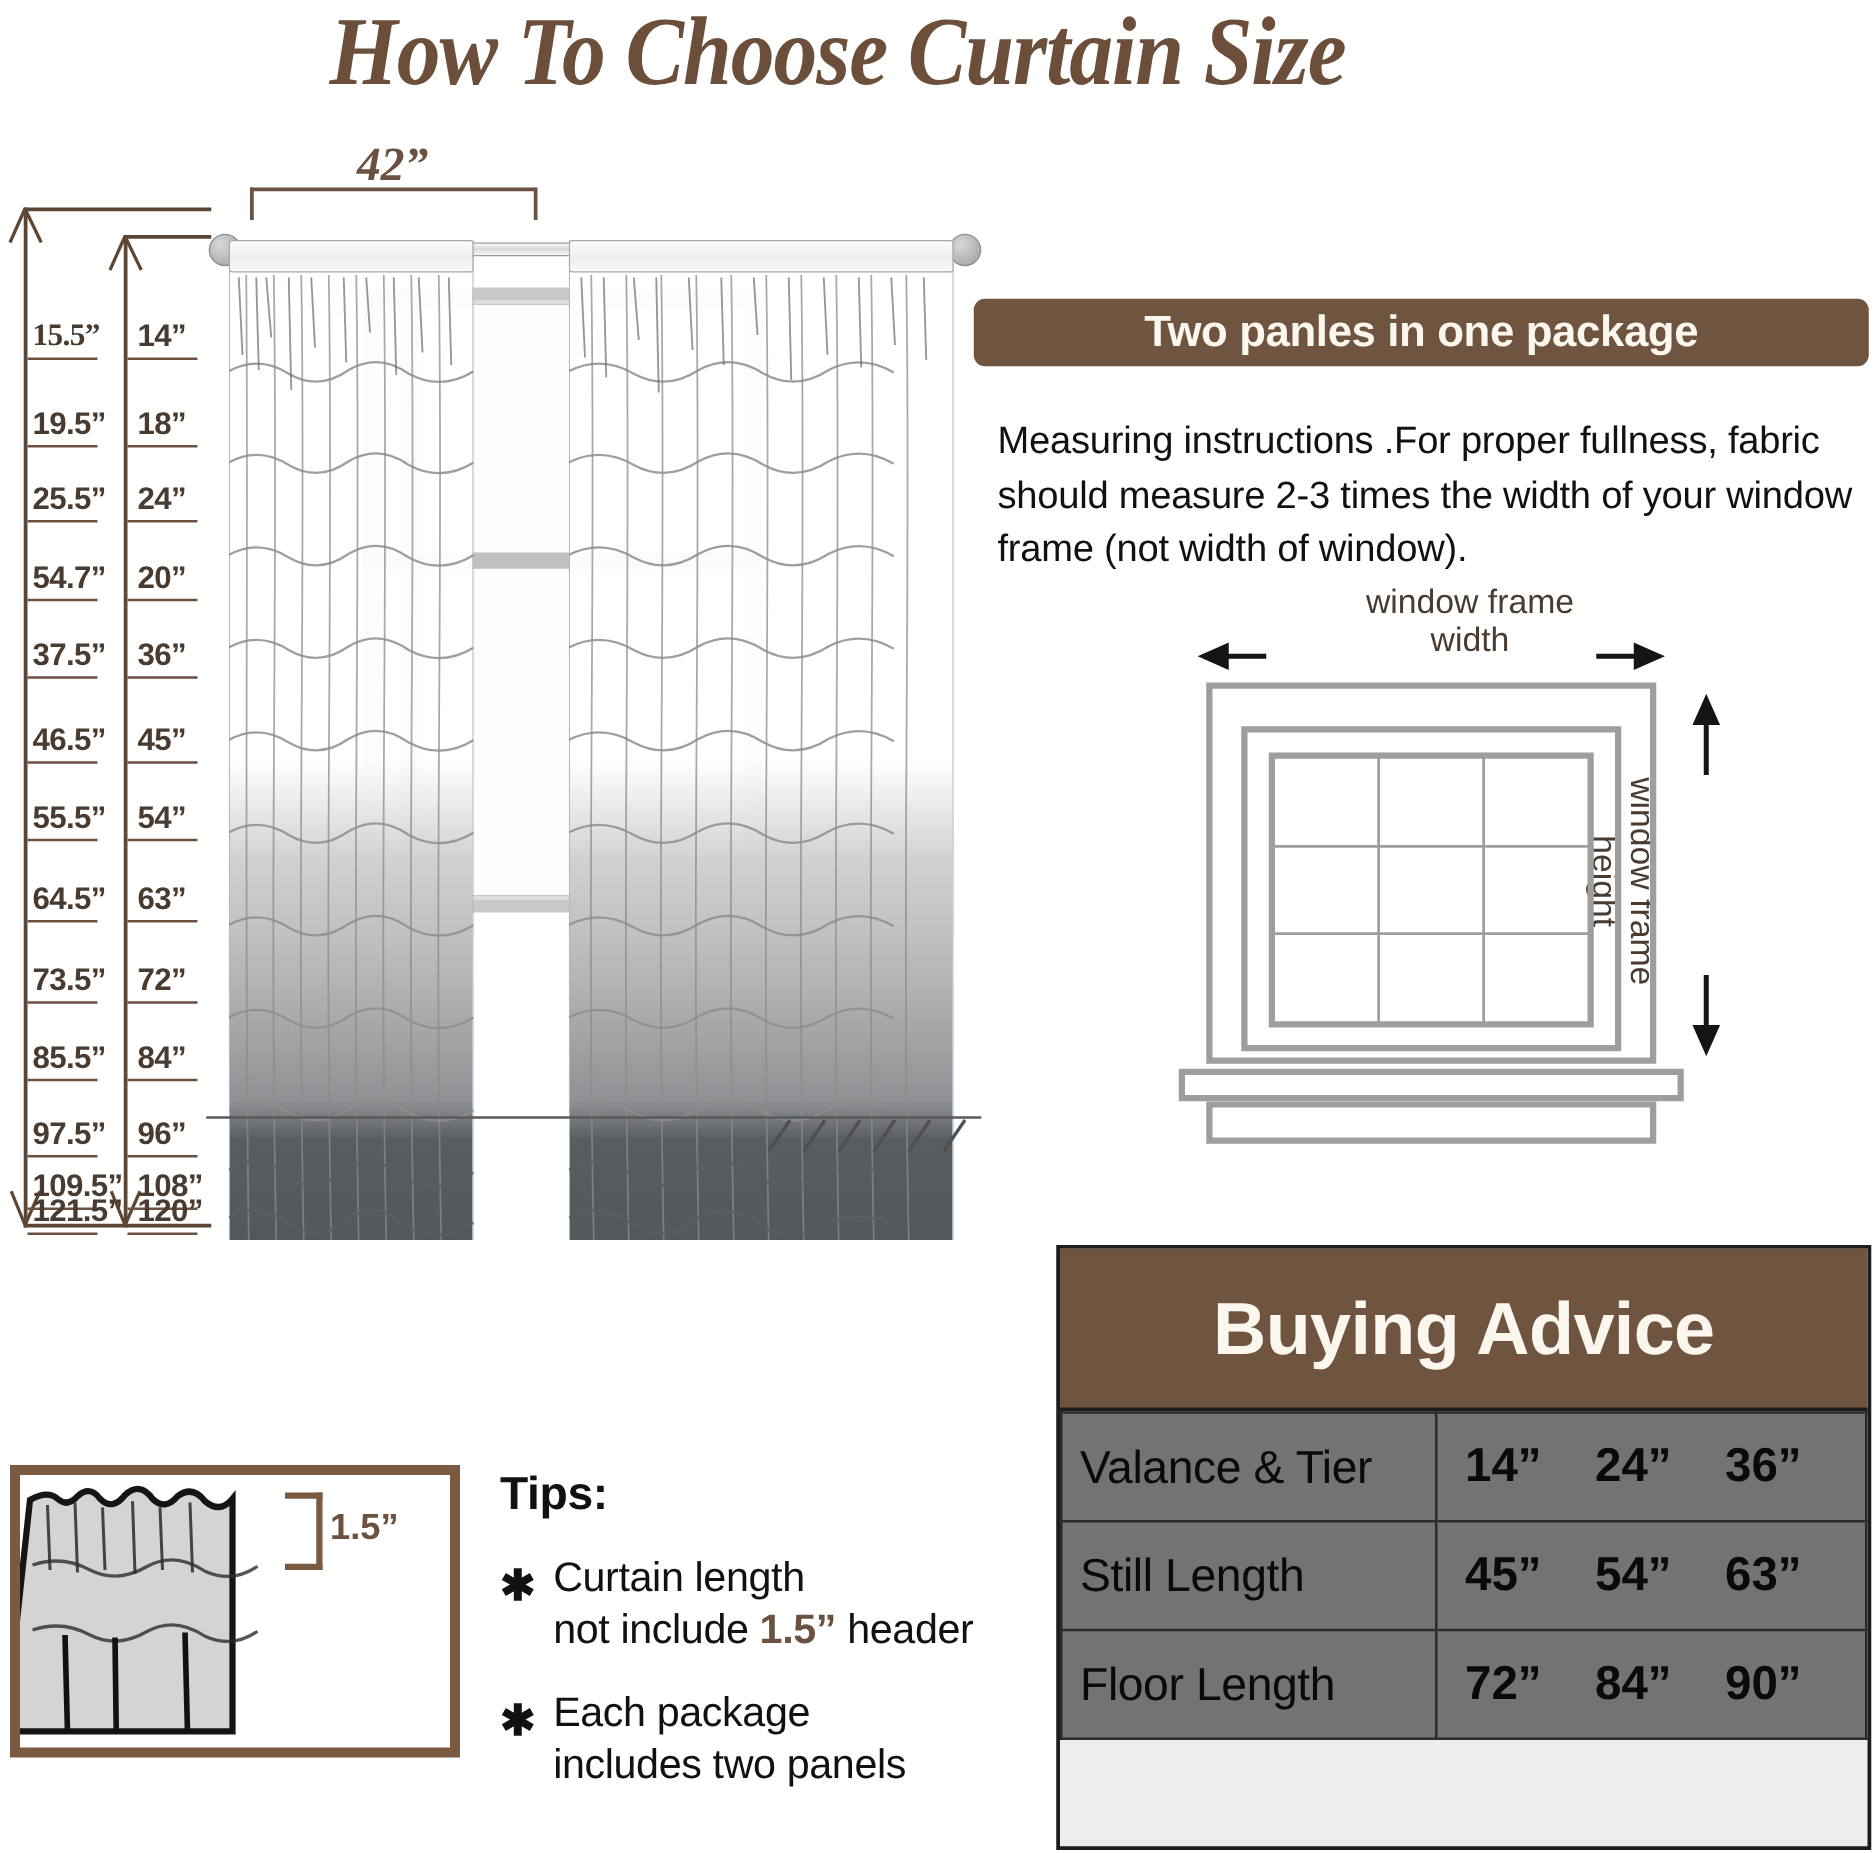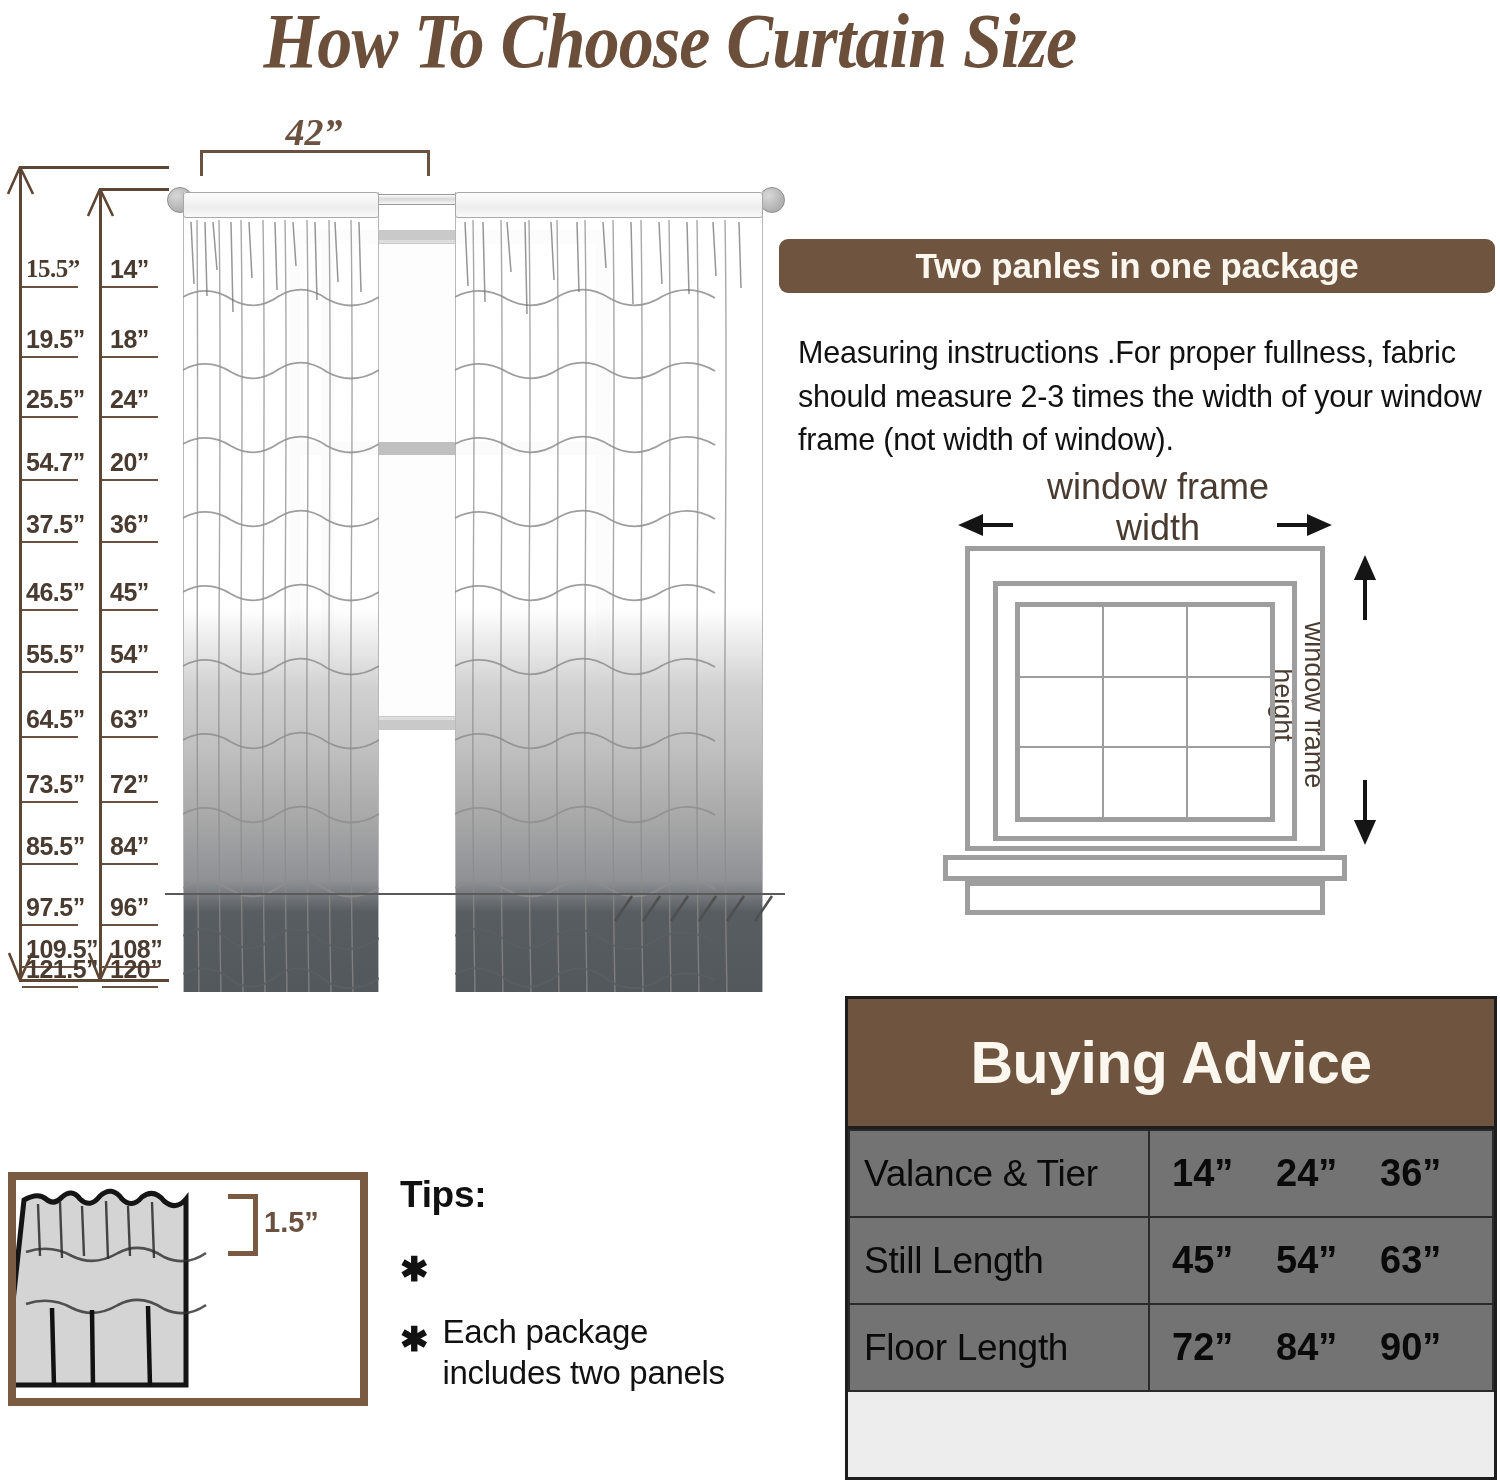--- a/index.html
+++ b/index.html
@@ -112,22 +112,22 @@
 
   
   #para {
     position:absolute; left:798px; top:331px; width:700px;
     color:#111; font-size:30.5px; line-height:1.43; letter-spacing:-0.2px;
   }
 
   
   #wdiag { position:absolute; left:925px; top:470px; width:475px; height:460px; }
   #wdiag .capt {
-    position:absolute; left:68px; top:-4px; width:330px; text-align:center;
-    color:#4A3B30; font-size:36px; line-height:1.15;
+    position:absolute; left:86px; top:-4px; width:330px; text-align:center;
+    color:#4A3B30; font-size:27px; line-height:1.15;
   }
   #wdiag .vcapt {
     position:absolute; left:404px; top:135px; width:200px;
     color:#4A3B30; font-size:27px; line-height:1.15; text-align:center;
     transform:rotate(90deg); transform-origin:left top;
   }
   #wdiag .outer {
     position:absolute; left:40px; top:76px; width:360px; height:305px;
     border:5px solid #9e9e9e;
   }
@@ -470,20 +470,24 @@
       <div class="b"></div>
   </div>
   <div class="dimlbl">1.5”</div>
 </div>
 
 <div id="tips">
   <div class="h">Tips:</div>
 
   <div class="row">
     <div class="star">✱</div>
+    <div class="txt">
+      <span>Curtain length</span><br>
+      <span>not include </span><span class="hl">1.5”</span><span> header</span>
+    </div>
   </div>
 
   <div class="row">
     <div class="star">✱</div>
     <div class="txt">
       <span>Each package</span><br>
       <span>includes two panels</span>
     </div>
   </div>
 </div>

